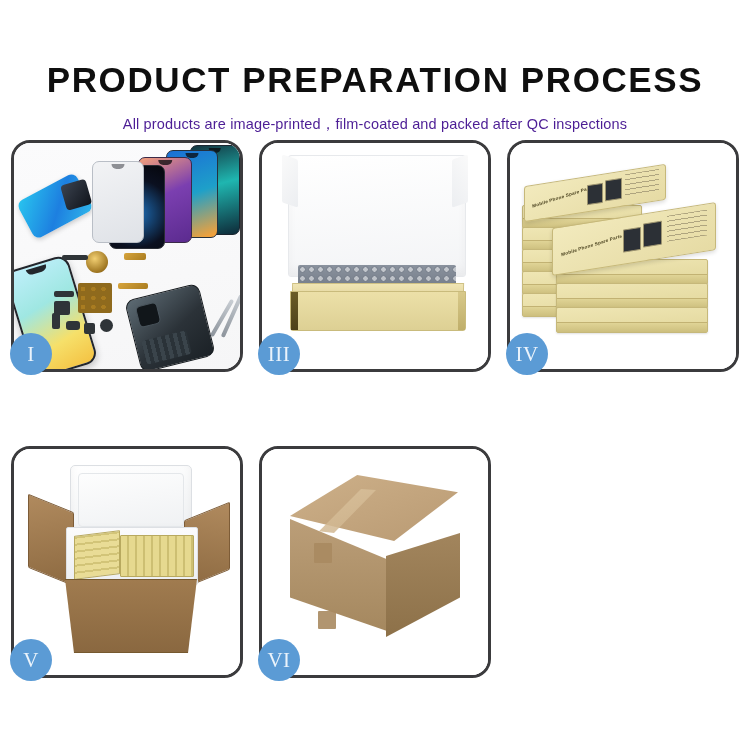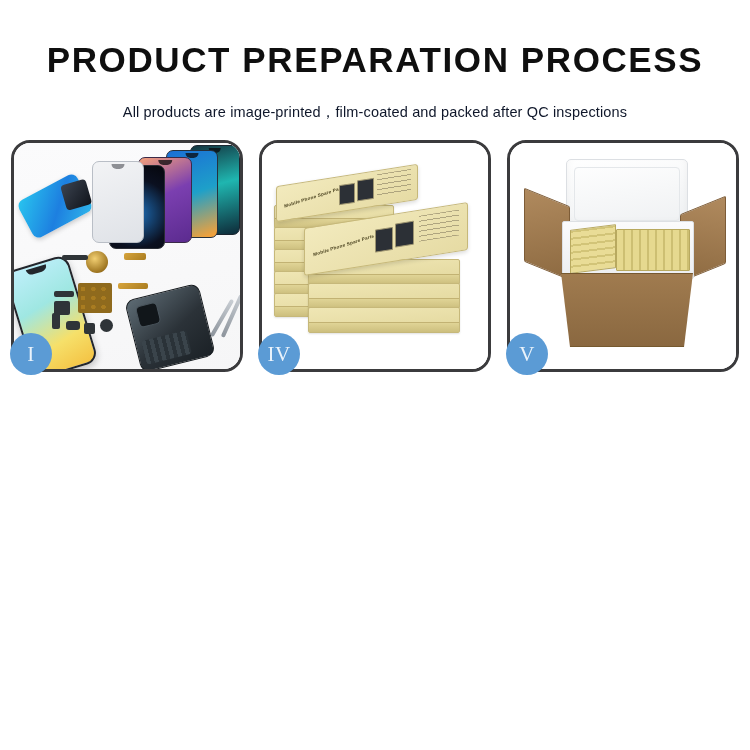--- a/index.html
+++ b/index.html
@@ -5,27 +5,27 @@
   html,body{margin:0;padding:0;}
   body{
     width:750px;height:750px;
     background:#ffffff;
     font-family:"Liberation Sans", sans-serif;
     overflow:hidden;
   }
   .page{position:relative;width:750px;height:750px;}
 
   
-  .header{padding-top:42px;text-align:center;}
+  .header{padding-top:62px;text-align:center;}
   .title{
     font-size:35px;font-weight:700;color:#0f0f0f;
     letter-spacing:1.6px;line-height:1;white-space:nowrap;
   }
   .subtitle{
-    margin-top:26px;font-size:14.5px;color:#0f172a;
+    margin-top:18px;font-size:14.5px;color:#4c1d95;
     letter-spacing:.15px;white-space:nowrap;
   }
 
   
   .grid{
     position:absolute;left:11px;top:140px;
     width:728px;
     display:grid;
     grid-template-columns:repeat(3,232px);
     grid-template-rows:repeat(2,232px);
@@ -246,20 +246,36 @@
         <div class="chip" style="left:40px;top:158px;width:16px;height:14px;"></div>
         <div class="tweezer"></div>
         <div class="tweezer2"></div>
       </div>
       <div class="badge">
         <span>I</span>
       </div>
     </div>
 
 
+    <div class="card">
+      <div class="card-inner p3">
+        <div class="lid"></div>
+        <div class="lid-flapL"></div>
+        <div class="lid-flapR"></div>
+        <div class="bubble-fill"></div>
+        <div class="box-rim"></div>
+        <div class="box-front">
+          <span class="lcorner"></span>
+            <span class="rcorner"></span>
+        </div>
+      </div>
+      <div class="badge">
+        <span>III</span>
+      </div>
+    </div>
 
     <div class="card">
       <div class="card-inner p4">
         <div class="stackwrap">
           <div class="sbox" style="left:0;top:44px;width:118px;height:22px;">
               <span class="side"></span>
             </div>
           <div class="sbox" style="left:0;top:66px;width:118px;height:22px;">
               <span class="side"></span>
             </div>
@@ -311,15 +327,28 @@
         <div class="foam-body"></div>
         <div class="ybox-grp2" style="left:60px;top:84px;width:44px;height:42px;"></div>
         <div class="ybox-grp" style="left:106px;top:86px;width:72px;height:40px;"></div>
         <div class="carton-front"></div>
       </div>
       <div class="badge">
         <span>V</span>
       </div>
     </div>
 
+    <div class="card">
+      <div class="card-inner p6">
+        <div class="c-top"></div>
+        <div class="c-seam"></div>
+        <div class="c-left"></div>
+        <div class="c-right"></div>
+        <div class="c-tape" style="left:52px;top:94px;width:18px;height:20px;"></div>
+        <div class="c-tape" style="left:56px;top:162px;width:18px;height:18px;"></div>
+      </div>
+      <div class="badge">
+        <span>VI</span>
+      </div>
+    </div>
 
   </div>
 </div>
 
 </body></html>

